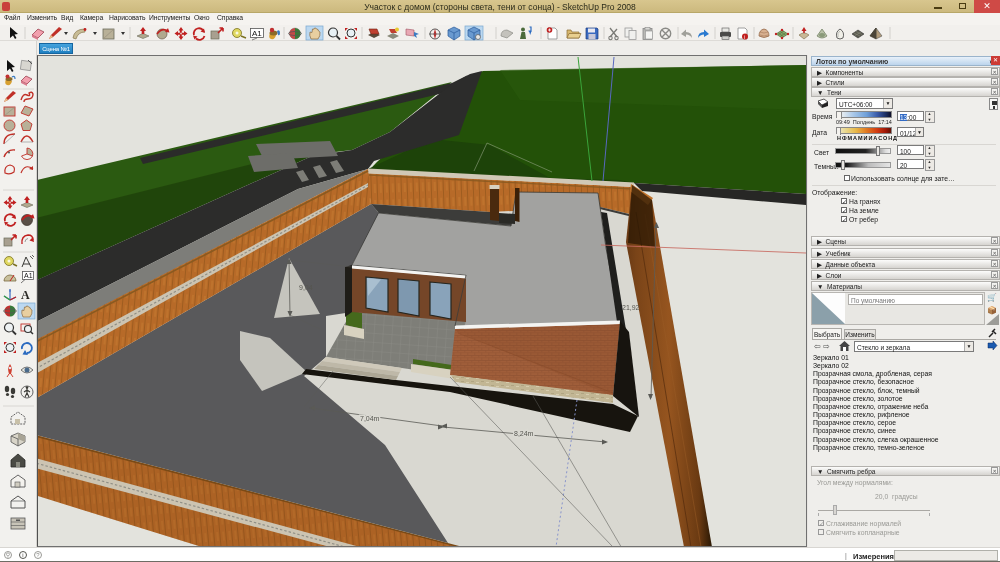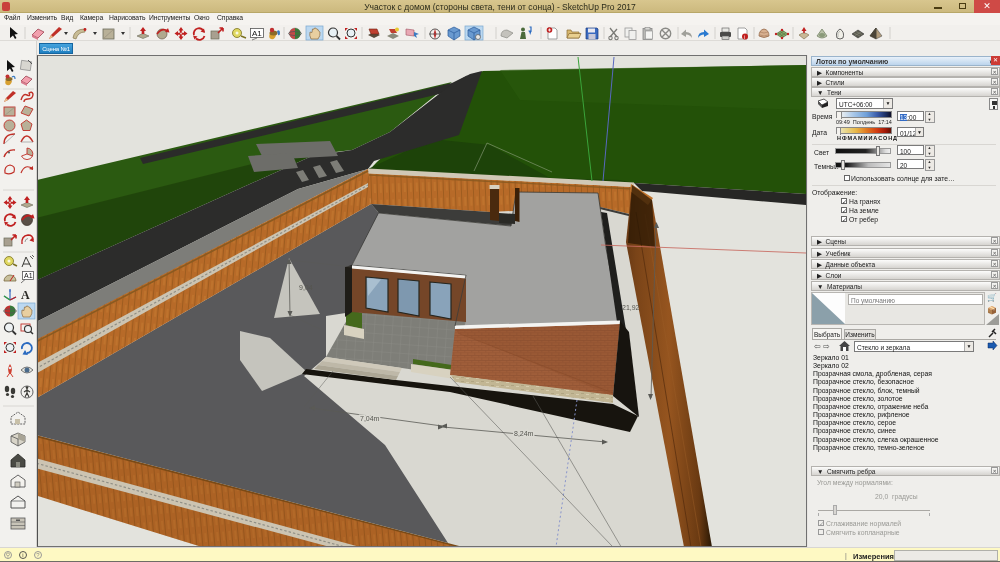--- a/index.html
+++ b/index.html
@@ -9,35 +9,35 @@
 #title-text{left:0;top:1.5px;width:1000px;text-align:center;font-size:8.5px;color:#2a2a1a;}
 #closebtn{right:0;top:0;width:26px;height:13px;background:#cf4a46;color:#fff;font-size:9px;text-align:center;line-height:12px;}
 #menubar{left:0;top:13px;width:1000px;height:12px;background:#f5f3f0;font-size:6.8px;color:#1a1a1a;letter-spacing:-0.1px;}
 #menubar span{position:absolute;top:1px;}
 #toolbar{left:0;top:25px;width:1000px;height:16px;background:#f2f0ed;border-bottom:1px solid #dddbd7;}
 #tabbar{left:37px;top:41px;width:771px;height:14px;background:#efeeeb;}
 #scenetab{left:2px;top:2px;width:34px;height:11px;background:linear-gradient(#45a3dd,#1f7fc0);border:1px solid #1565a0;color:#fff;font-size:6px;text-align:center;line-height:10px;letter-spacing:-0.2px;}
 #leftrail{left:0;top:41px;width:37px;height:506px;background:#f2f1ee;border-right:1px solid #d5d3cf;}
 #viewport{left:37px;top:55px;width:770px;height:492px;border:1px solid #707070;border-left:1px solid #505050;background:#e2e2dc;}
 #rightpanel{left:808px;top:41px;width:192px;height:506px;background:#efeeeb;font-size:7px;color:#1a1a1a;}
-#statusbar{left:0;top:547px;width:1000px;height:15px;background:#fef9c3;border-top:1px solid #d8d6d2;}
+#statusbar{left:0;top:547px;width:1000px;height:15px;background:#ffffff;border-top:1px solid #d8d6d2;}
 .secbar{position:absolute;left:3px;width:189px;height:10px;background:linear-gradient(#fcfcfb,#d6d4d0);border:1px solid #b4b2ae;font-size:6.5px;color:#222;padding:1px 0 0 5px;}
 .secx{position:absolute;left:183px;width:7px;height:7px;border:1px solid #999;background:#f4f3f0;font-size:5px;color:#555;text-align:center;line-height:7px;}
 .lbl{font-size:6.8px;color:#1a1a1a;}
 .spin{position:absolute;width:10px;height:12px;background:#ece9e4;border:1px solid #999;}
 .spin::before{content:"▲";position:absolute;top:-1px;left:1.5px;font-size:4px;color:#333;}
 .spin::after{content:"▼";position:absolute;top:5px;left:1.5px;font-size:4px;color:#333;}
 .cb{width:6px;height:6px;background:#fff;border:1px solid #666;}
 .cbg{position:absolute;width:6px;height:6px;background:#f0efec;border:1px solid #999;}
 .ck::after{content:"✓";position:absolute;left:0px;top:-1.5px;font-size:6px;color:#333;}
 .cbg.ck::after{color:#999;}
 </style></head>
 <body>
 <div class="abs" id="titlebar">
-  <div class="abs" id="title-text">Участок с домом (стороны света, тени от сонца) - SketchUp Pro 2017</div>
+  <div class="abs" id="title-text">Участок с домом (стороны света, тени от сонца) - SketchUp Pro 2008</div>
   <div class="abs" style="left:2px;top:2px;width:8px;height:9px;background:#c9403a;border-radius:2px;"></div>
   <div class="abs" style="right:58px;top:7px;width:8px;height:2px;background:#4a3c12;"></div>
   <div class="abs" style="right:34px;top:3px;width:7px;height:6px;border:1px solid #4a3c12;"></div>
   <div class="abs" id="closebtn">✕</div>
 </div>
 <div class="abs" id="menubar">
   <span style="left:4px;">Файл</span>
     <span style="left:27px;">Изменить</span>
     <span style="left:61px;">Вид</span>
     <span style="left:80px;">Камера</span>

